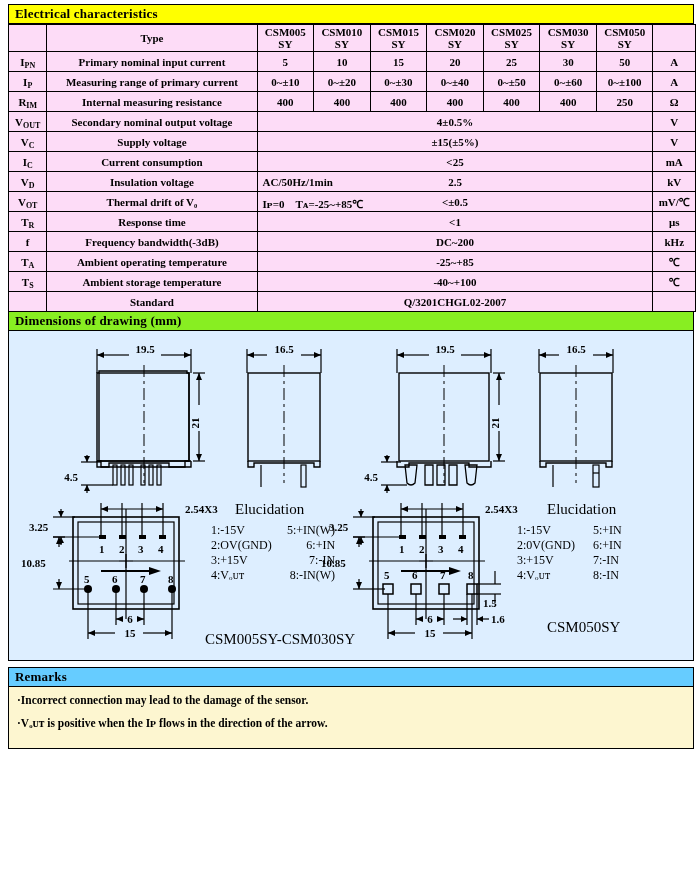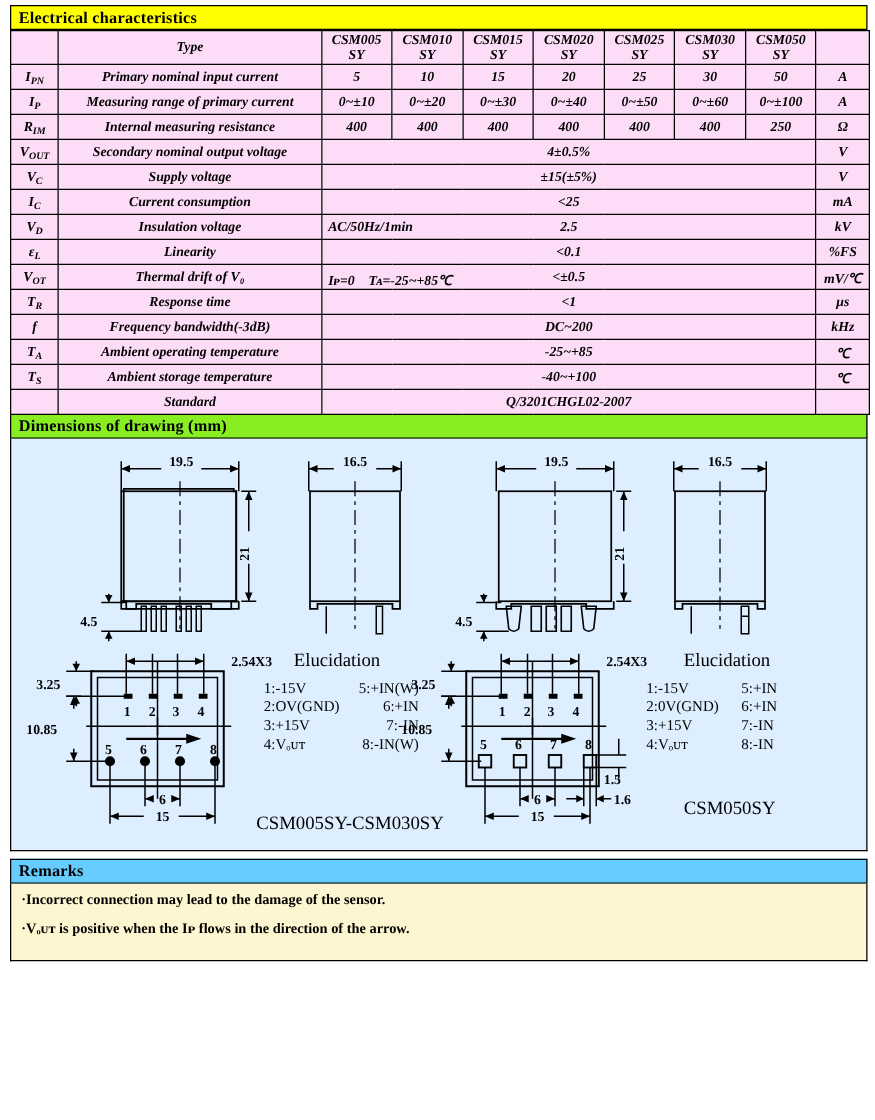--- a/index.html
+++ b/index.html
@@ -19,21 +19,21 @@
     font-size:13px;
     line-height:16px;
     padding:1px 6px;
     letter-spacing:.2px;
   }
   .bar-yellow { background:#ffff00; }
   .bar-green  { background:#88ee22; }
   .bar-blue   { background:#66ccff; }
 
   
-  table.spec { border-collapse:collapse; width:688px; table-layout:fixed;font-style:italic; }
+  table.spec { border-collapse:collapse; width:688px; table-layout:fixed; }
   table.spec td {
     border:1px solid #000;
     background:#fddcf7;
     font-size:11px;
     font-weight:bold;
     padding:1px 3px;
     height:20px;
     text-align:center;
     vertical-align:middle;
     overflow:hidden;
@@ -152,26 +152,20 @@
         </tr>
         <tr>
           <td class="sym">V<sub>D</sub></td>
           <td class="desc">Insulation voltage</td>
           <td class="merged" colspan="7">
             <span class="ins-wrap"><span class="ins-left">AC/50Hz/1min</span>2.5</span>
           </td>
           <td class="unit">kV</td>
         </tr>
         <tr>
-          <td class="sym">ε<sub>L</sub></td>
-          <td class="desc">Linearity</td>
-          <td class="merged" colspan="7">&lt;0.1</td>
-          <td class="unit">%FS</td>
-        </tr>
-        <tr>
           <td class="sym">V<sub>OT</sub></td>
           <td class="desc">Thermal drift of V₀</td>
           <td class="merged" colspan="7">
             <span class="ins-wrap"><span class="ins-left">Iᴘ=0 Tᴀ=-25~+85℃</span>&lt;±0.5</span>
           </td>
           <td class="unit">mV/℃</td>
         </tr>
         <tr>
           <td class="sym">T<sub>R</sub></td>
           <td class="desc">Response time</td>

